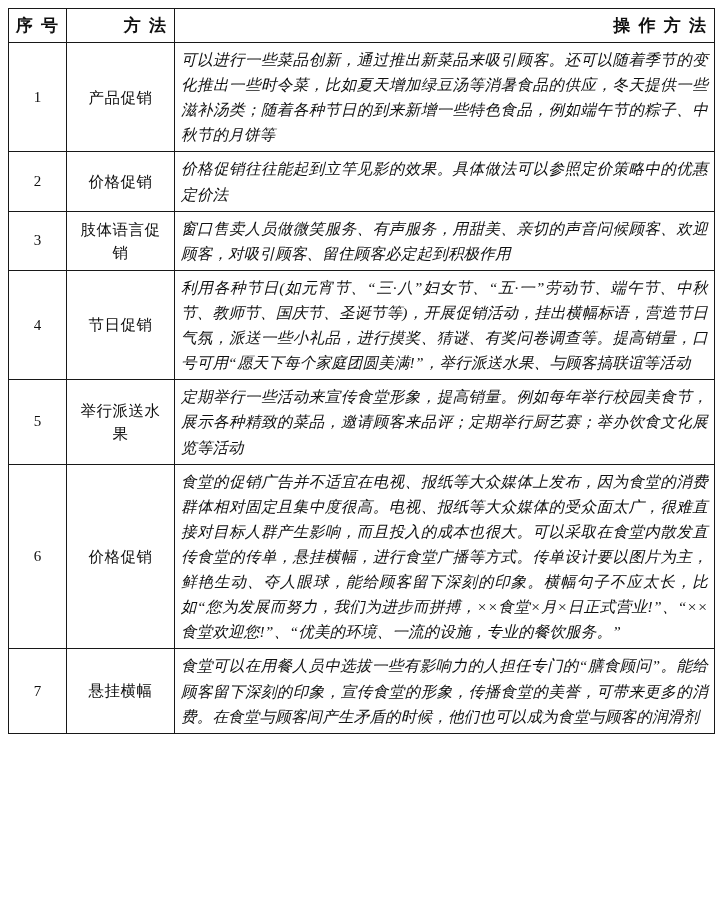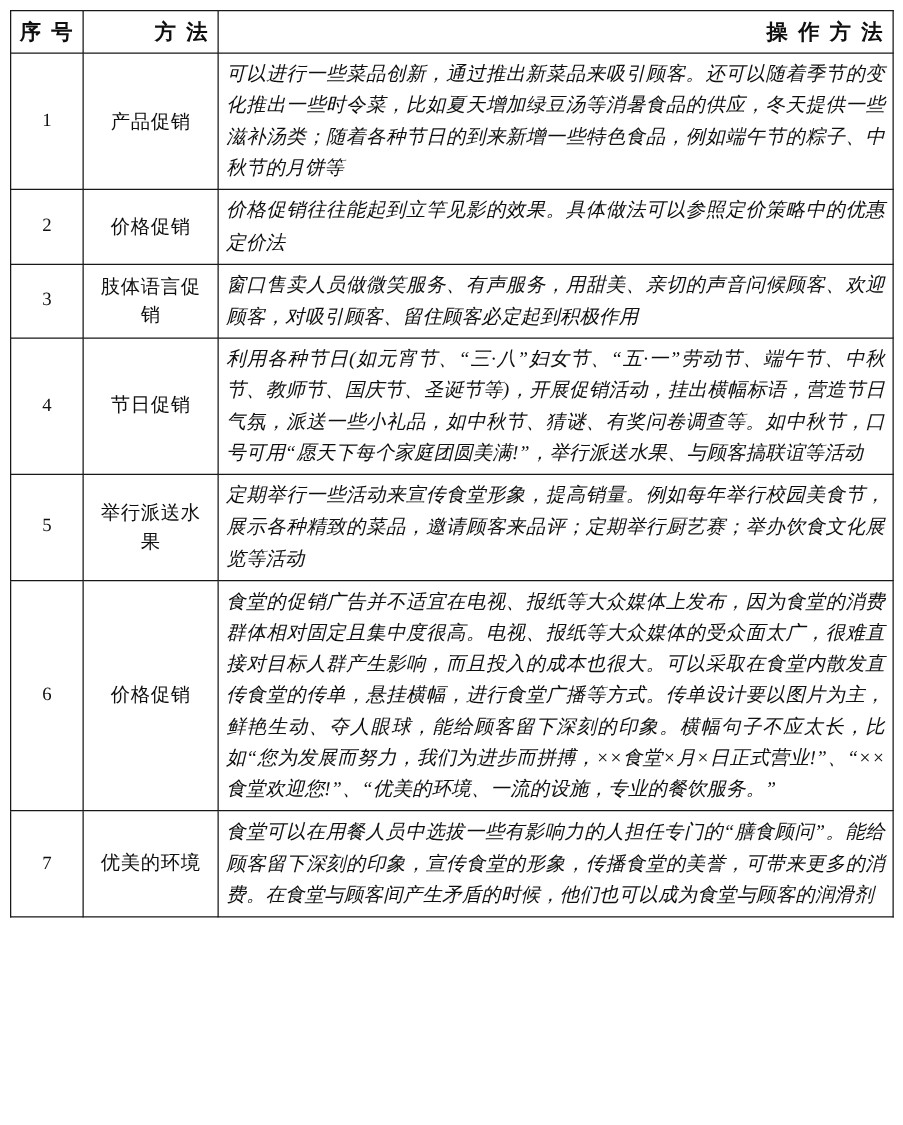--- a/index.html
+++ b/index.html
@@ -99,32 +99,32 @@
         <td class="cell-desc">价格促销往往能起到立竿见影的效果。具体做法可以参照定价策略中的优惠定价法</td>
       </tr>
       <tr>
         <td class="cell-num">3</td>
         <td class="cell-method">肢体语言促销</td>
         <td class="cell-desc">窗口售卖人员做微笑服务、有声服务，用甜美、亲切的声音问候顾客、欢迎顾客，对吸引顾客、留住顾客必定起到积极作用</td>
       </tr>
       <tr>
         <td class="cell-num">4</td>
         <td class="cell-method">节日促销</td>
-        <td class="cell-desc">利用各种节日(如元宵节、“三·八”妇女节、“五·一”劳动节、端午节、中秋节、教师节、国庆节、圣诞节等)，开展促销活动，挂出横幅标语，营造节日气氛，派送一些小礼品，如中秋节、猜谜、有奖问卷调查等。如中秋节，口号可用“愿天下每个家庭团圆美满!”，举行派送水果、与顾客搞联谊等活动</td>
+        <td class="cell-desc">利用各种节日(如元宵节、“三·八”妇女节、“五·一”劳动节、端午节、中秋节、教师节、国庆节、圣诞节等)，开展促销活动，挂出横幅标语，营造节日气氛，派送一些小礼品，进行摸奖、猜谜、有奖问卷调查等。提高销量，口号可用“愿天下每个家庭团圆美满!”，举行派送水果、与顾客搞联谊等活动</td>
       </tr>
       <tr>
         <td class="cell-num">5</td>
         <td class="cell-method">举行派送水果</td>
         <td class="cell-desc">定期举行一些活动来宣传食堂形象，提高销量。例如每年举行校园美食节，展示各种精致的菜品，邀请顾客来品评；定期举行厨艺赛；举办饮食文化展览等活动</td>
       </tr>
       <tr>
         <td class="cell-num">6</td>
         <td class="cell-method">价格促销</td>
         <td class="cell-desc">食堂的促销广告并不适宜在电视、报纸等大众媒体上发布，因为食堂的消费群体相对固定且集中度很高。电视、报纸等大众媒体的受众面太广，很难直接对目标人群产生影响，而且投入的成本也很大。可以采取在食堂内散发直传食堂的传单，悬挂横幅，进行食堂广播等方式。传单设计要以图片为主，鲜艳生动、夺人眼球，能给顾客留下深刻的印象。横幅句子不应太长，比如“您为发展而努力，我们为进步而拼搏，××食堂×月×日正式营业!”、“××食堂欢迎您!”、“优美的环境、一流的设施，专业的餐饮服务。”</td>
       </tr>
       <tr>
         <td class="cell-num">7</td>
-        <td class="cell-method">优美的环境</td>
+        <td class="cell-method">悬挂横幅</td>
         <td class="cell-desc">食堂可以在用餐人员中选拔一些有影响力的人担任专门的“膳食顾问”。能给顾客留下深刻的印象，宣传食堂的形象，传播食堂的美誉，可带来更多的消费。在食堂与顾客间产生矛盾的时候，他们也可以成为食堂与顾客的润滑剂</td>
       </tr>
     </tbody>
   </table>
 </div>
 
 </body></html>

